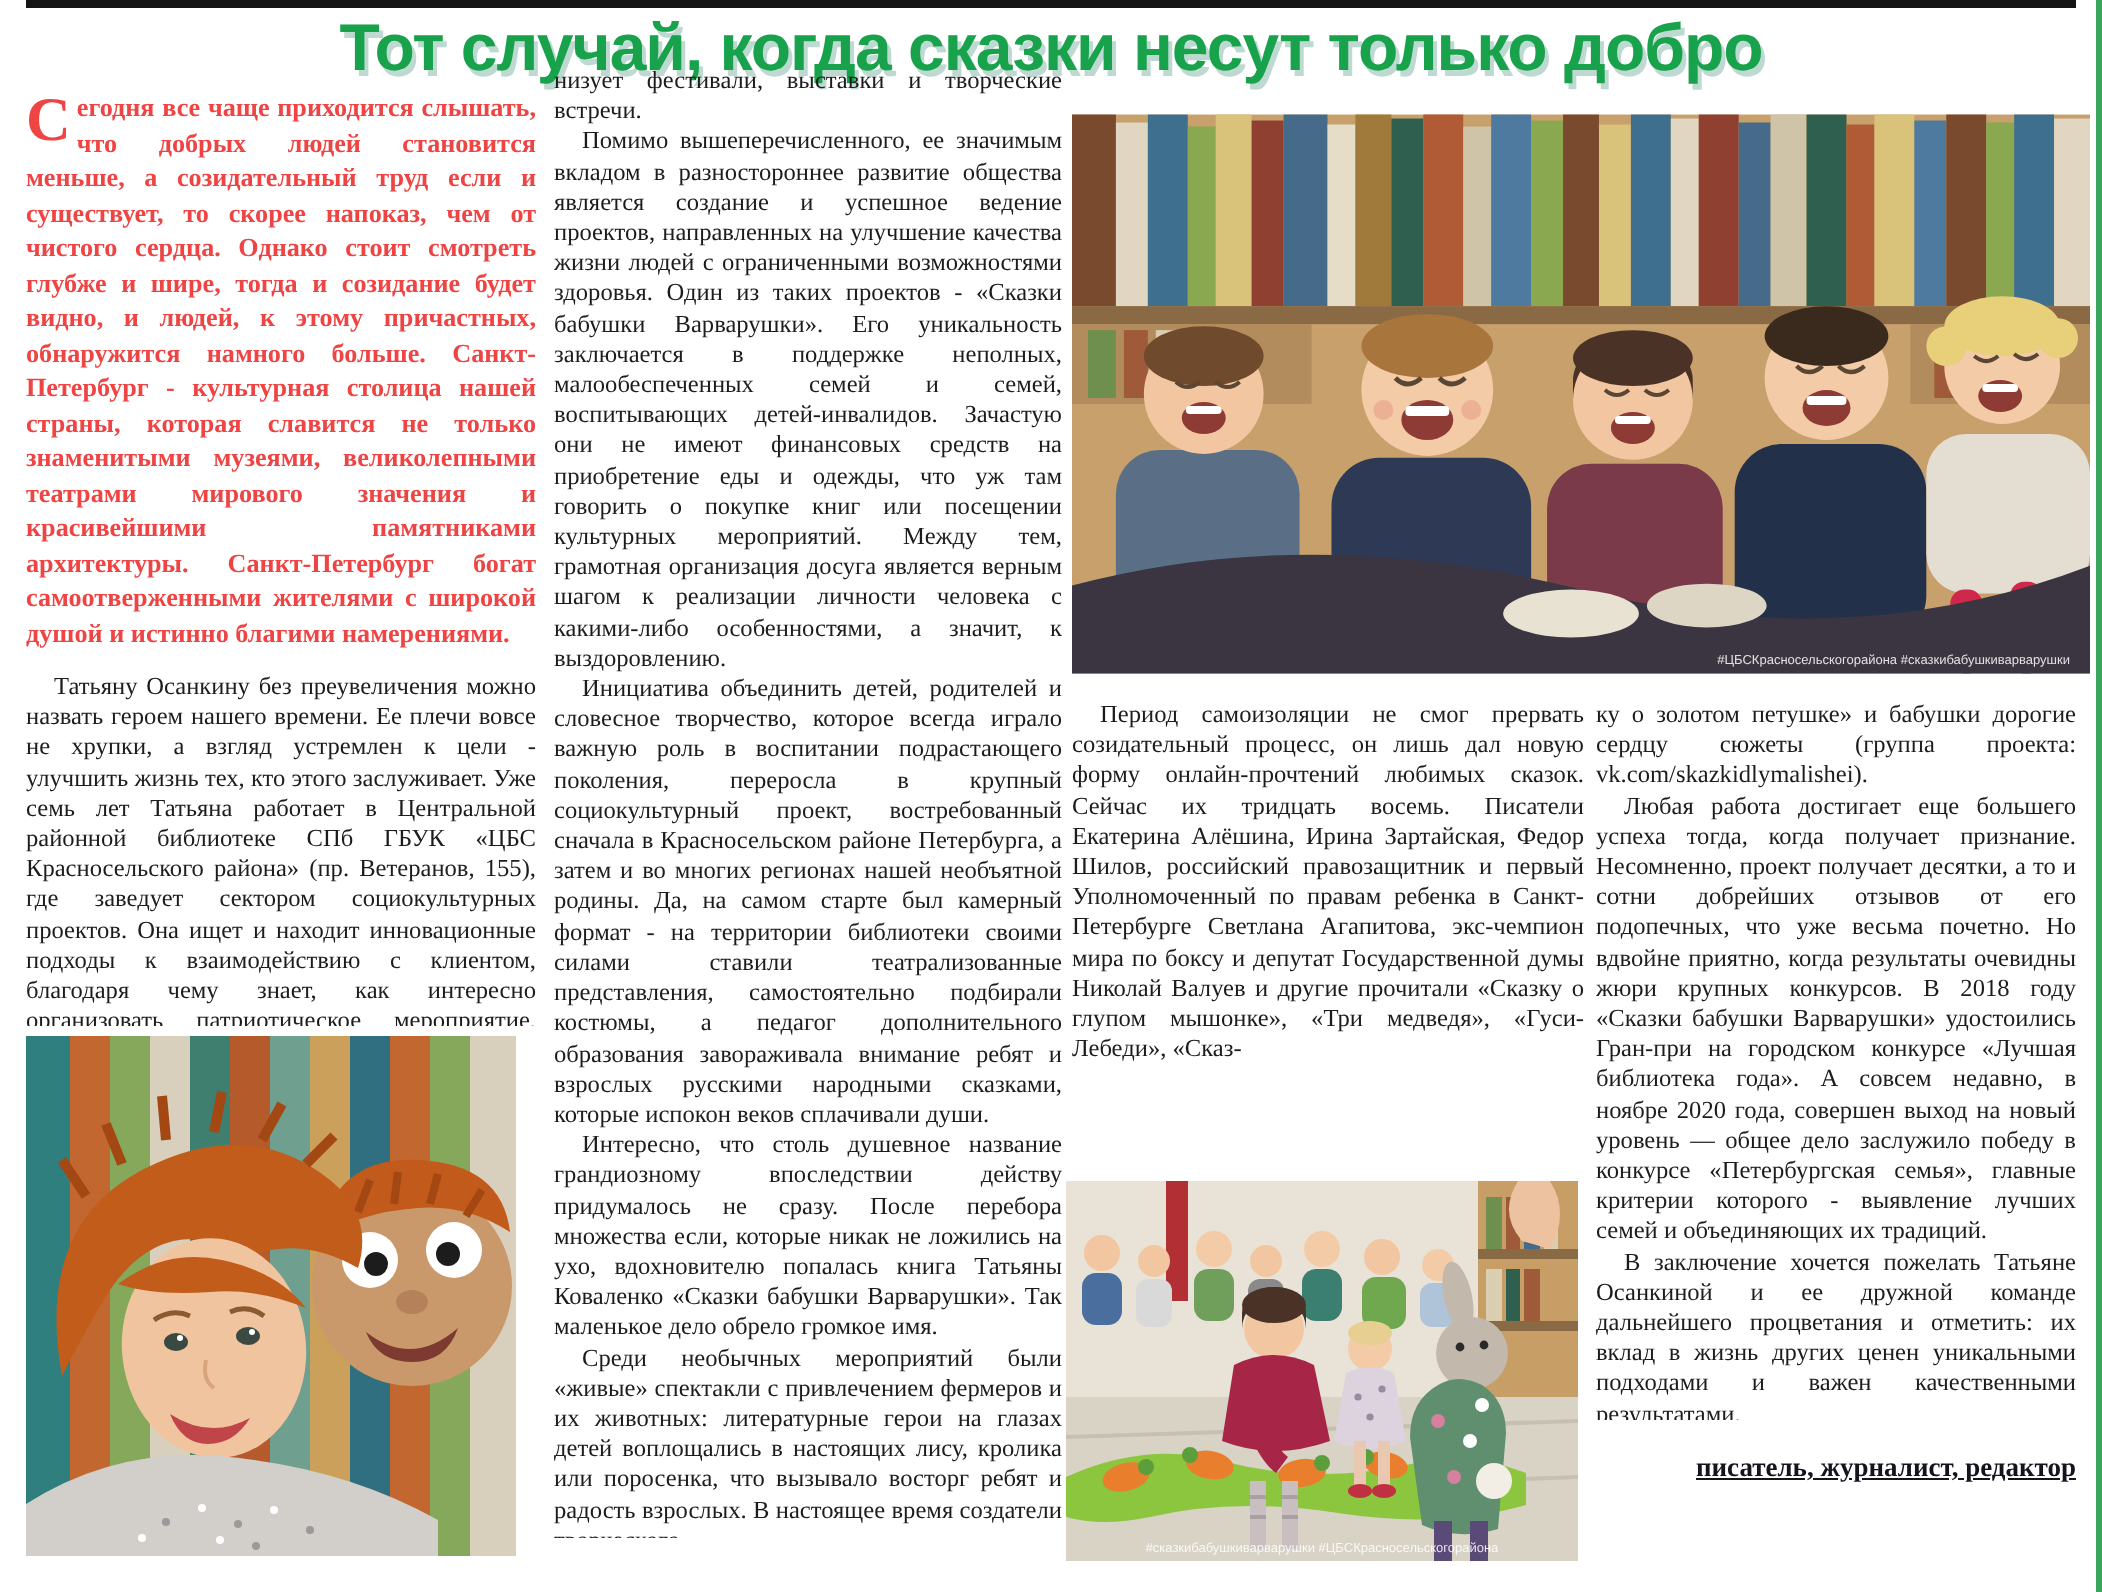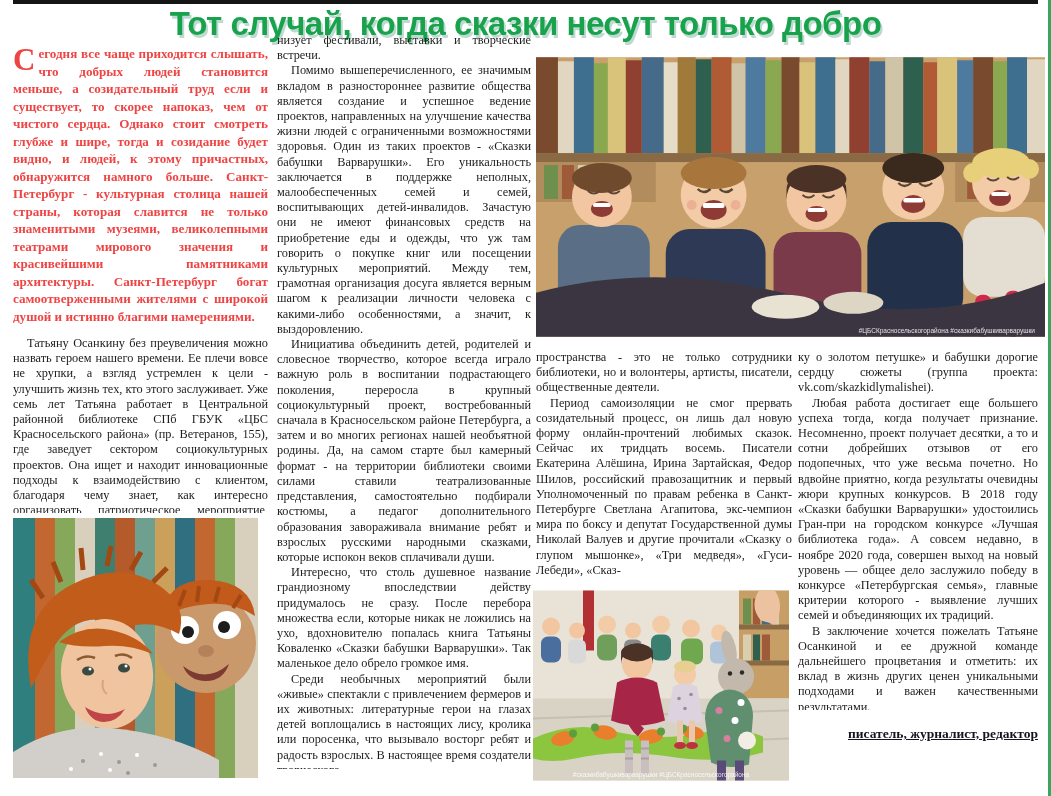--- a/index.html
+++ b/index.html
@@ -73,21 +73,20 @@
 
   <div class="col col2">
     <p>низует фестивали, выставки и творческие встречи.</p>
     <p class="indent">Помимо вышеперечисленного, ее значимым вкладом в разностороннее развитие общества является создание и успешное ведение проектов, направленных на улучшение качества жизни людей с ограниченными возможностями здоровья. Один из таких проектов - «Сказки бабушки Варварушки». Его уникальность заключается в поддержке неполных, малообеспеченных семей и семей, воспитывающих детей-инвалидов. Зачастую они не имеют финансовых средств на приобретение еды и одежды, что уж там говорить о покупке книг или посещении культурных мероприятий. Между тем, грамотная организация досуга является верным шагом к реализации личности человека с какими-либо особенностями, а значит, к выздоровлению.</p>
     <p class="indent">Инициатива объединить детей, родителей и словесное творчество, которое всегда играло важную роль в воспитании подрастающего поколения, переросла в крупный социокультурный проект, востребованный сначала в Красносельском районе Петербурга, а затем и во многих регионах нашей необъятной родины. Да, на самом старте был камерный формат - на территории библиотеки своими силами ставили театрализованные представления, самостоятельно подбирали костюмы, а педагог дополнительного образования завораживала внимание ребят и взрослых русскими народными сказками, которые испокон веков сплачивали души.</p>
     <p class="indent">Интересно, что столь душевное название грандиозному впоследствии действу придумалось не сразу. После перебора множества если, которые никак не ложились на ухо, вдохновителю попалась книга Татьяны Коваленко «Сказки бабушки Варварушки». Так маленькое дело обрело громкое имя.</p>
     <p class="indent">Среди необычных мероприятий были «живые» спектакли с привлечением фермеров и их животных: литературные герои на глазах детей воплощались в настоящих лису, кролика или поросенка, что вызывало восторг ребят и радость взрослых. В настоящее время создатели творческого</p>
   </div>
 
   <div class="col col3">
-    <p>пространства - это не только сотрудники библиотеки, но и волонтеры, артисты, писатели, общественные деятели.</p>
     <p class="indent">Период самоизоляции не смог прервать созидательный процесс, он лишь дал новую форму онлайн-прочтений любимых сказок. Сейчас их тридцать восемь. Писатели Екатерина Алёшина, Ирина Зартайская, Федор Шилов, российский правозащитник и первый Уполномоченный по правам ребенка в Санкт-Петербурге Светлана Агапитова, экс-чемпион мира по боксу и депутат Государственной думы Николай Валуев и другие прочитали «Сказку о глупом мышонке», «Три медведя», «Гуси-Лебеди», «Сказ-</p>
   </div>
 
   <div class="col col4">
     <p>ку о золотом петушке» и бабушки дорогие сердцу сюжеты (группа проекта: vk.com/skazkidlymalishei).</p>
     <p class="indent">Любая работа достигает еще большего успеха тогда, когда получает признание. Несомненно, проект получает десятки, а то и сотни добрейших отзывов от его подопечных, что уже весьма почетно. Но вдвойне приятно, когда результаты очевидны жюри крупных конкурсов. В 2018 году «Сказки бабушки Варварушки» удостоились Гран-при на городском конкурсе «Лучшая библиотека года». А совсем недавно, в ноябре 2020 года, совершен выход на новый уровень — общее дело заслужило победу в конкурсе «Петербургская семья», главные критерии которого - выявление лучших семей и объединяющих их традиций.</p>
     <p class="indent">В заключение хочется пожелать Татьяне Осанкиной и ее дружной команде дальнейшего процветания и отметить: их вклад в жизнь других ценен уникальными подходами и важен качественными результатами.</p>
   </div>
 
   <div class="byline">

